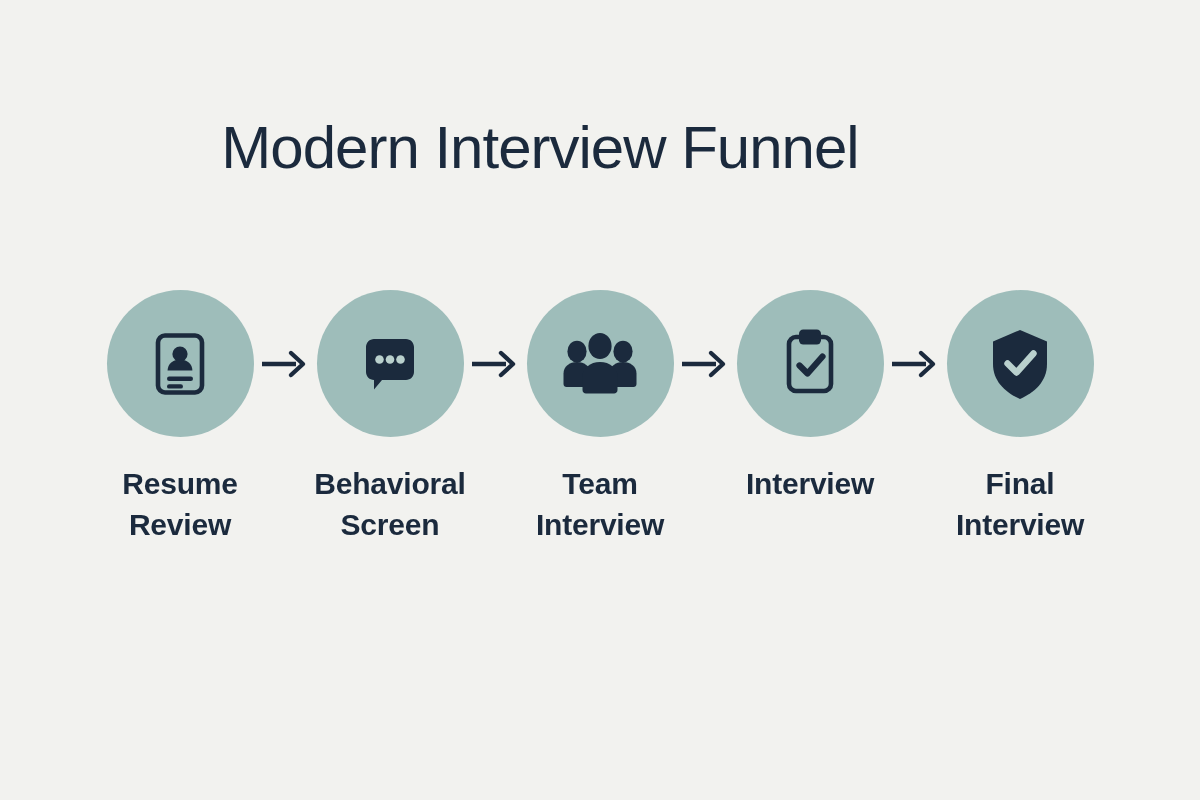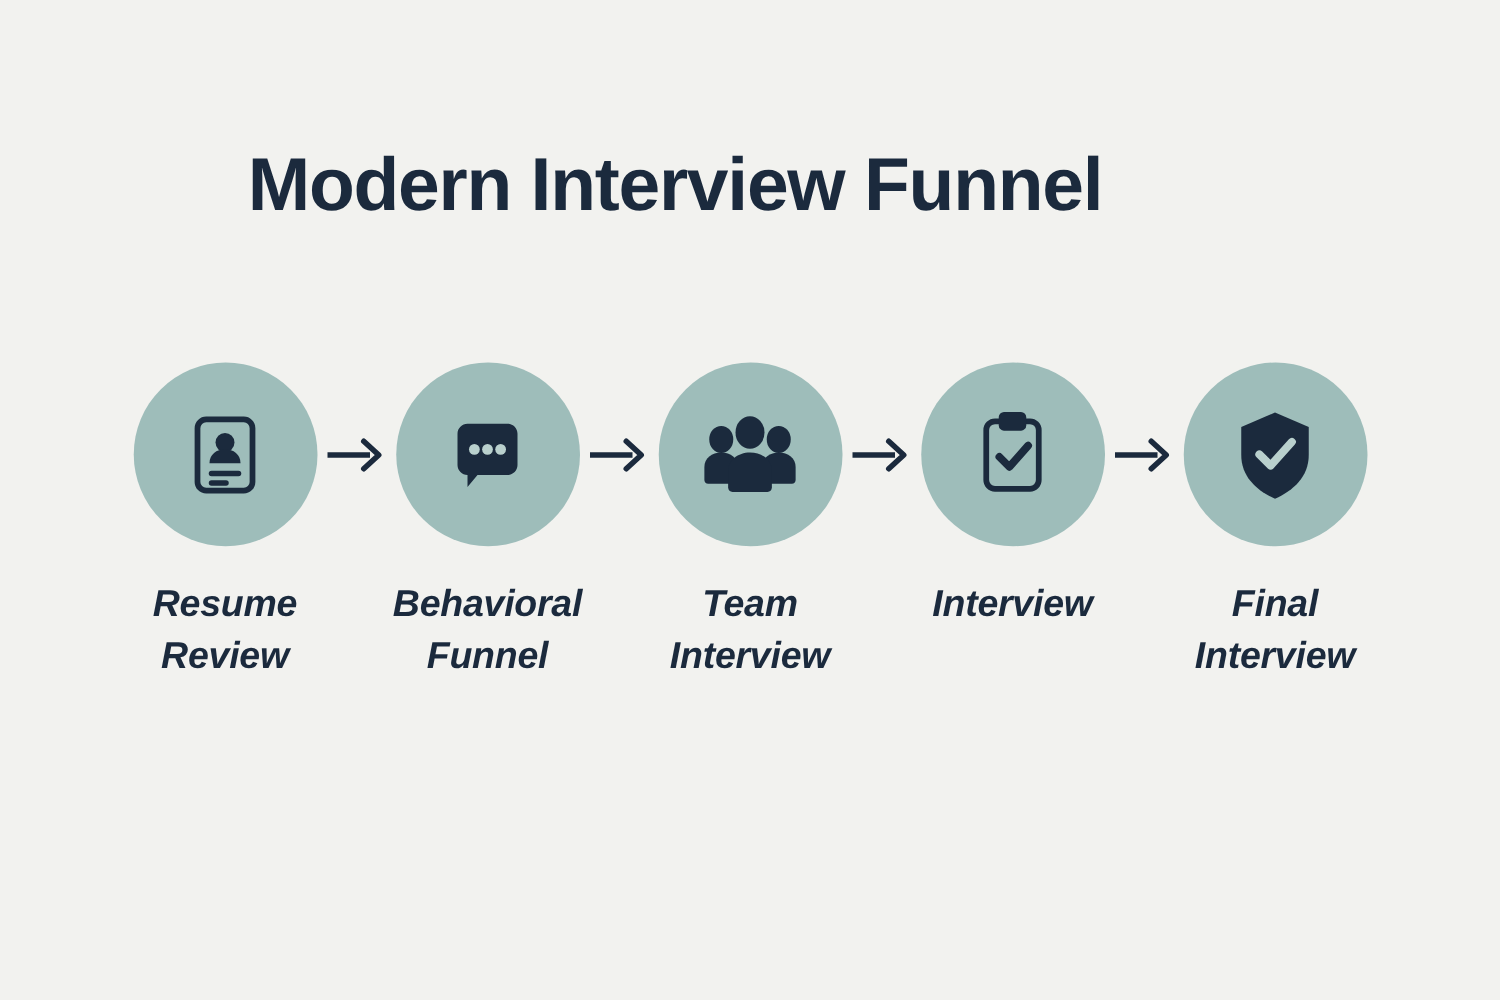--- a/index.html
+++ b/index.html
@@ -23,21 +23,21 @@
   }
 
   
   #page-title {
     position: absolute;
     top: 112px;
     left: 0;
     width: 1080px;
     text-align: center;
     font-size: 60px;
-    font-weight: bold;
+    font-weight: normal;
     letter-spacing: -1px;
     color: #1B2A3D;
     line-height: 72px;
     white-space: nowrap;
   }
 
   
   #funnel {
     position: absolute;
     top: 290px;
@@ -49,21 +49,20 @@
     align-items: flex-start;
     justify-content: center;
   }
 
   .stage {
     width: 147px;
     flex: 0 0 147px;
     display: flex;
     flex-direction: column;
     align-items: center;
-    font-style: italic;
   }
 
   .stage-circle {
     width: 147px;
     height: 147px;
     border-radius: 50%;
     background: #9EBDBA;
     display: flex;
     align-items: center;
     justify-content: center;
@@ -136,21 +135,21 @@
           <svg width="76" height="76" viewBox="0 0 76 76" fill="none">
             <path d="M14 21 C14 16.6 17.6 13 22 13 H54 C58.4 13 62 16.6 62 21 V46
                      C62 50.4 58.4 54 54 54 H30 L22 63.5 V54 H22 C17.6 54 14 50.4 14 46 Z" fill="#1B2A3D"></path>
             <circle cx="27.5" cy="33.5" r="4.3" fill="#B9D0CD"></circle>
             <circle cx="38" cy="33.5" r="4.3" fill="#B9D0CD"></circle>
             <circle cx="48.5" cy="33.5" r="4.3" fill="#B9D0CD"></circle>
           </svg>
         </span>
       </div>
       <div class="stage-label">Behavioral
-Funnel</div>
+Screen</div>
     </div>
 
     <div class="connector">
       <span>
         <svg width="50" height="32" viewBox="0 0 50 32" fill="none">
           <path d="M2 16 H36" stroke="#1B2A3D" stroke-width="4.4" stroke-linecap="butt"></path>
           <path d="M31 5 L43 16 L31 27" stroke="#1B2A3D" stroke-width="4.4" stroke-linecap="round" stroke-linejoin="round" fill="none"></path>
         </svg>
       </span>
     </div>

